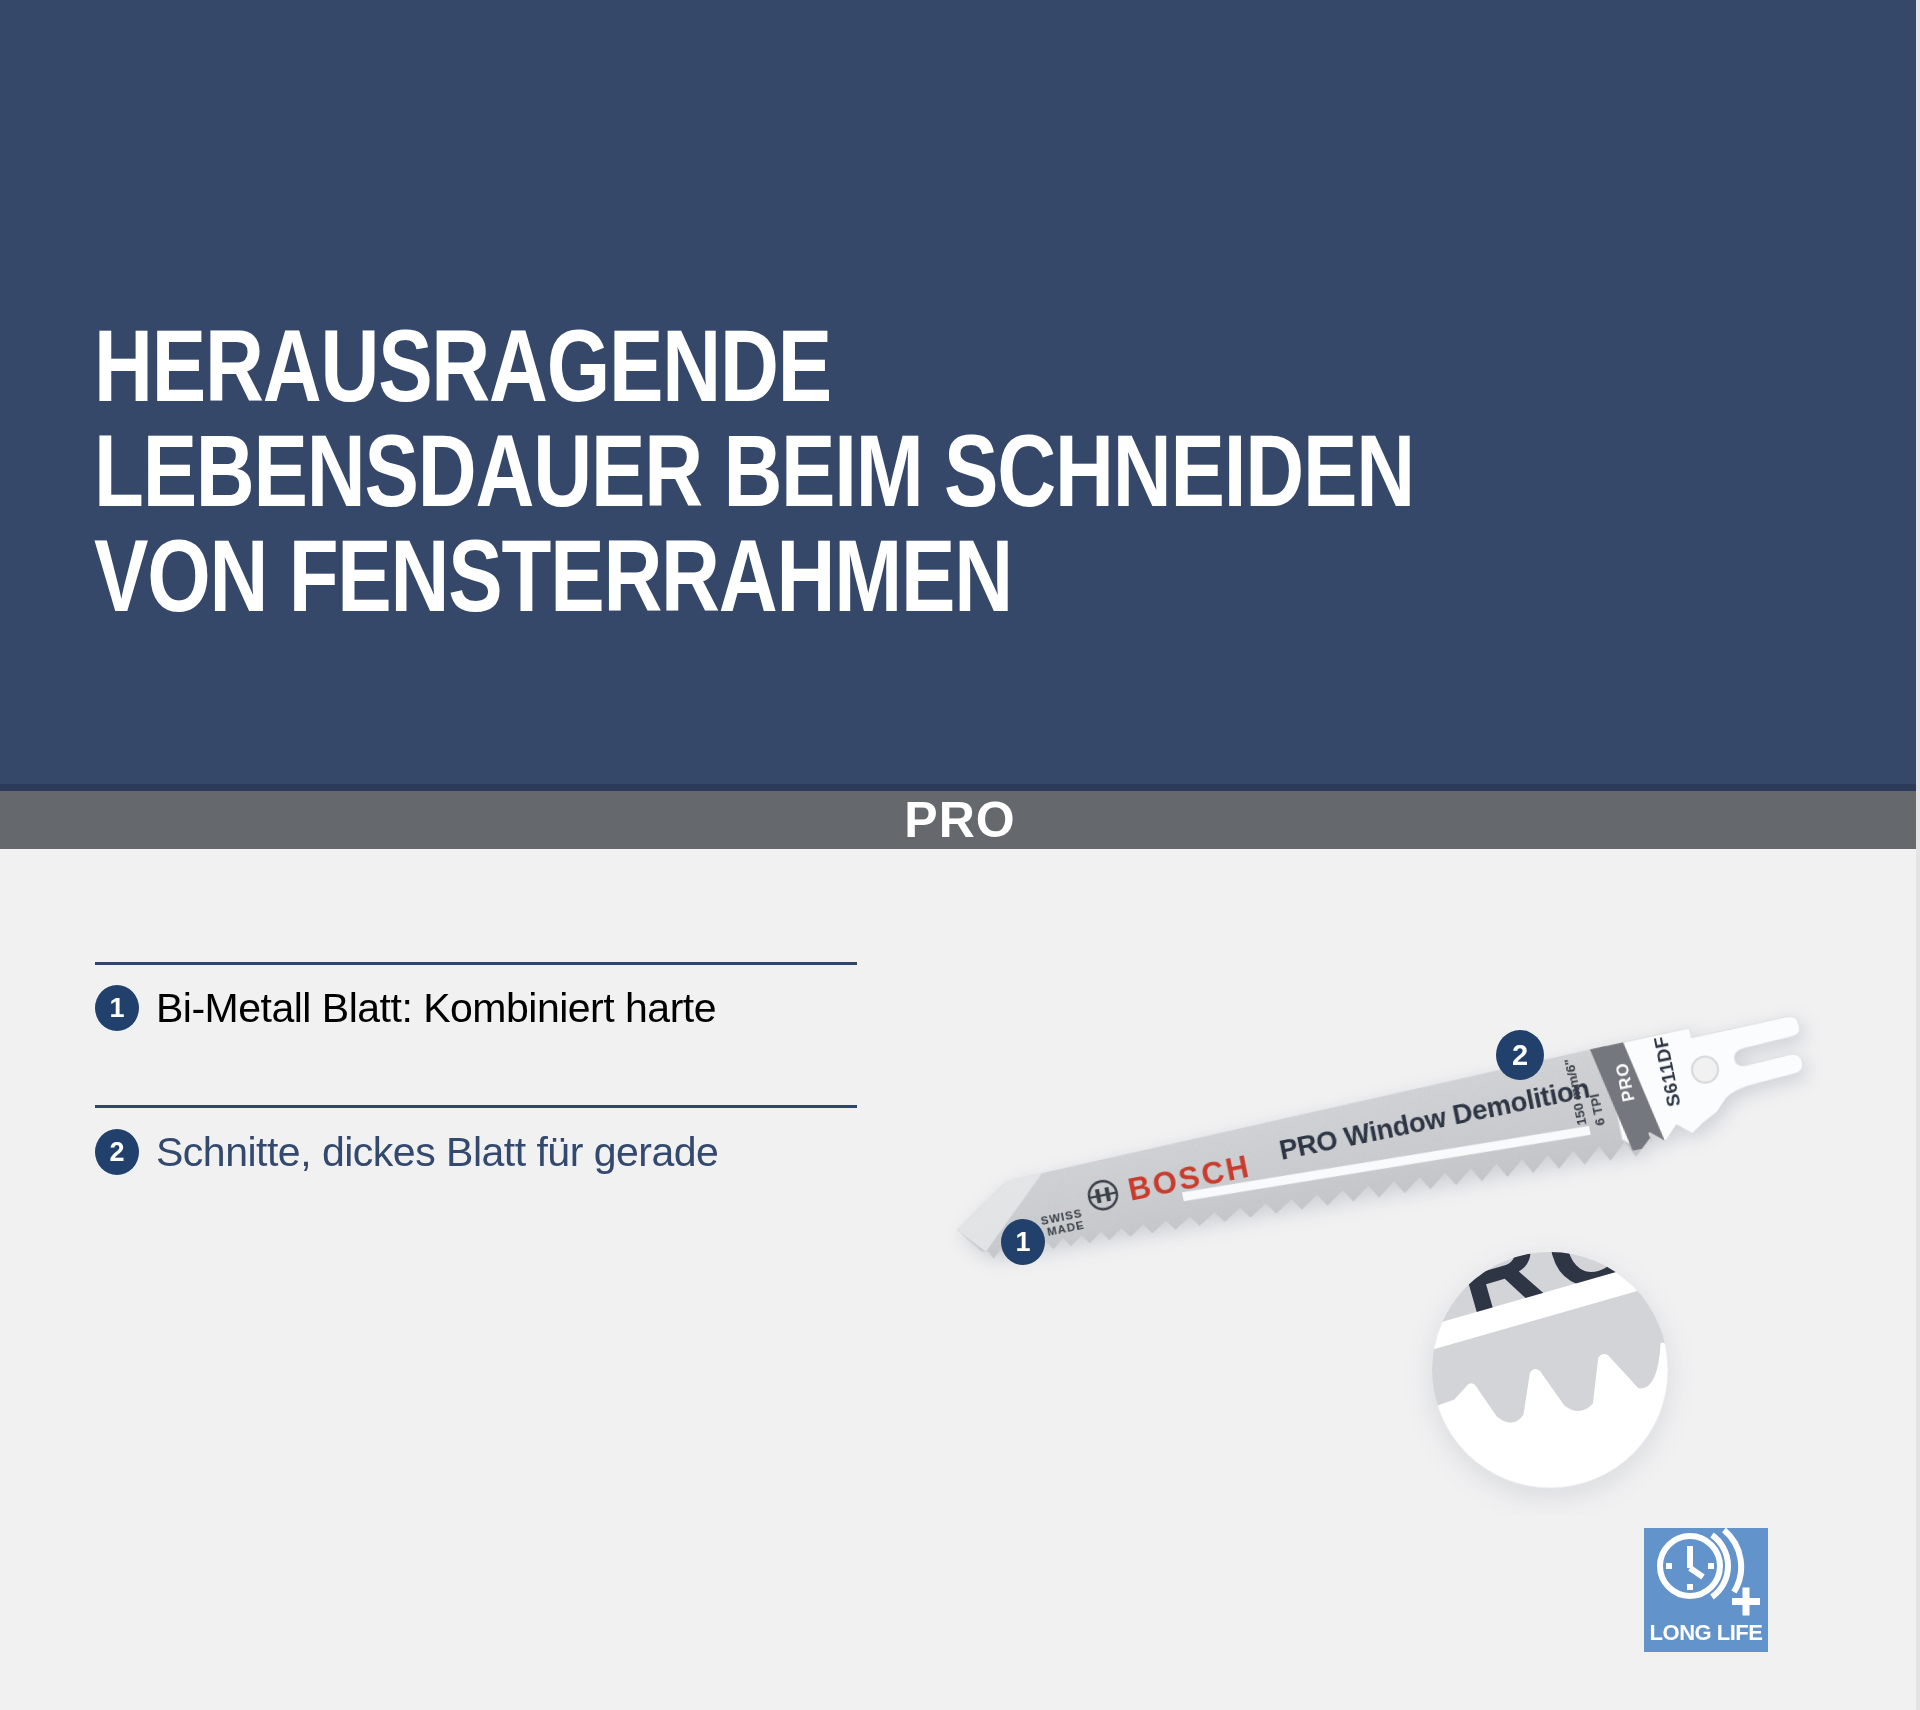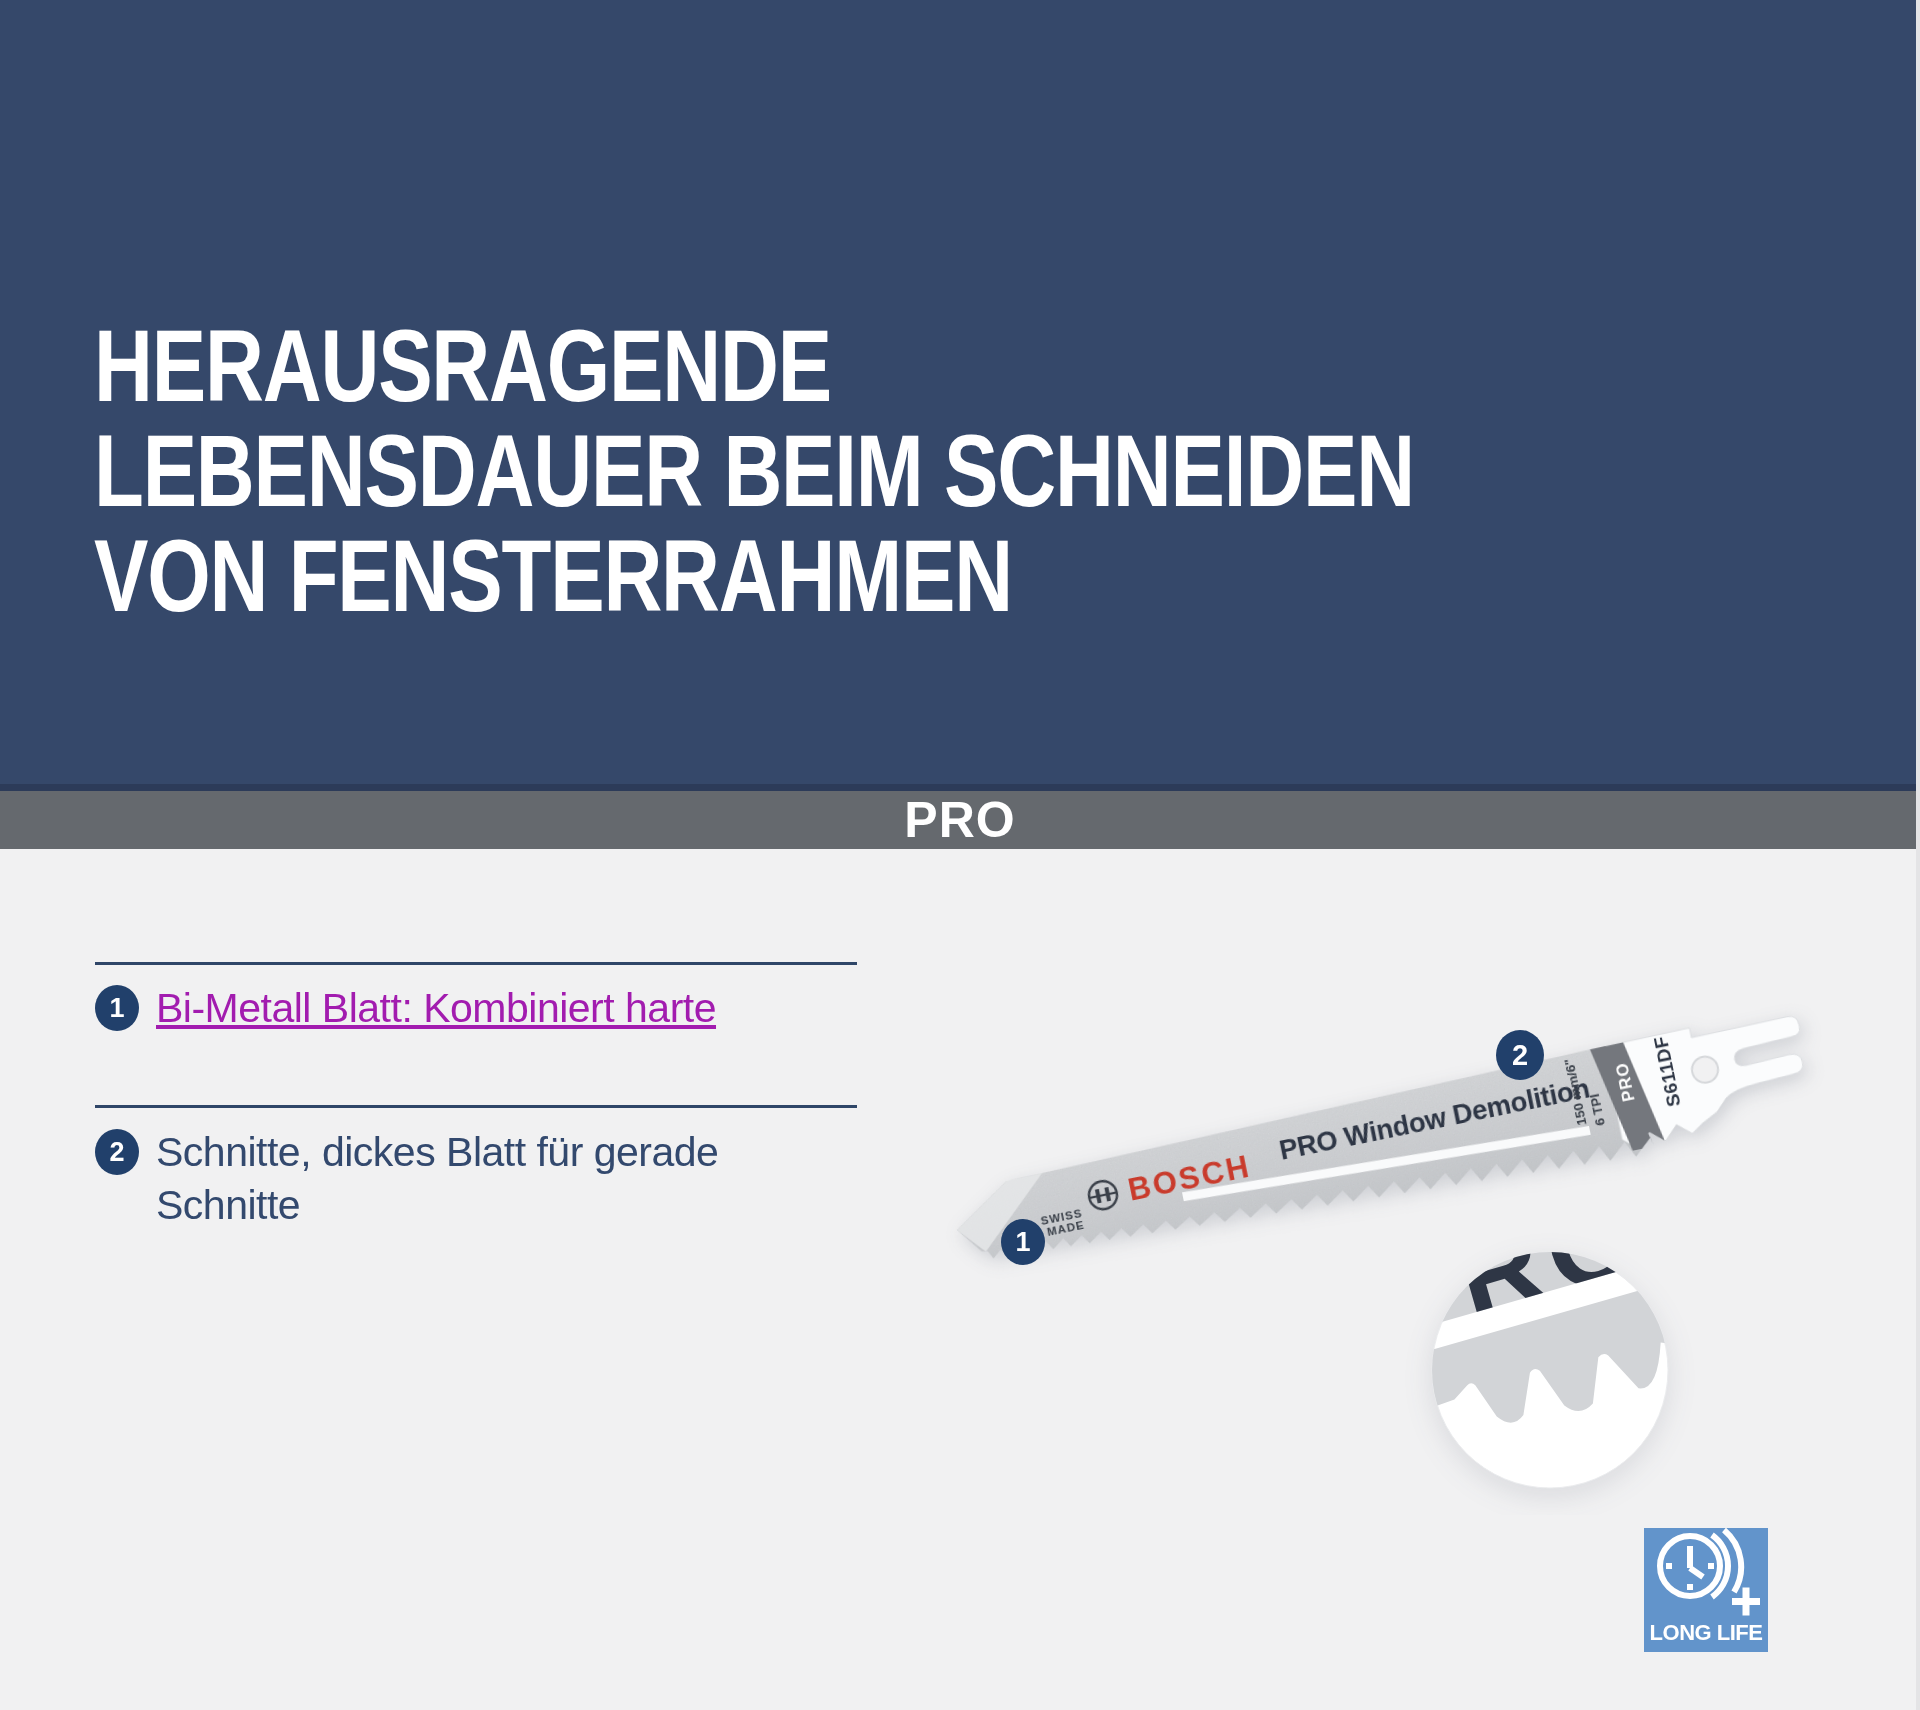--- a/index.html
+++ b/index.html
@@ -63,31 +63,30 @@
   </div>
   <div class="header-shade" style="background:#2C3B59;"></div>
 
   <div class="tier-band" style="background:#65696E;">
     <div class="tier-label">PRO</div>
   </div>
 
   <div class="rule rule-1" style="background:#2F4668;"></div>
   <div class="feature-item feature-1">
     <div class="num-badge" style="background:#21406B;">1</div>
-    <div class="feature-text" style="color:#a21caf;text-decoration:underline;">
+    <div class="feature-text" style="color:#000000;">
       <div>Bi-Metall Blatt: Kombiniert harte</div>
     </div>
   </div>
 
   <div class="rule rule-2" style="background:#2F4668;"></div>
   <div class="feature-item feature-2">
     <div class="num-badge" style="background:#21406B;">2</div>
     <div class="feature-text" style="color:#33496E;">
       <div>Schnitte, dickes Blatt für gerade</div>
-      <div>Schnitte</div>
     </div>
   </div>
 
   <svg class="product-svg" viewBox="0 0 910 530" xmlns="http://www.w3.org/2000/svg">
     <defs>
       <linearGradient id="bladeGrad" x1="0" y1="0" x2="0" y2="1">
         <stop offset="0" stop-color="#DBDDDF"></stop>
         <stop offset="0.55" stop-color="#D2D4D7"></stop>
         <stop offset="1" stop-color="#C8CBCE"></stop>
       </linearGradient>

